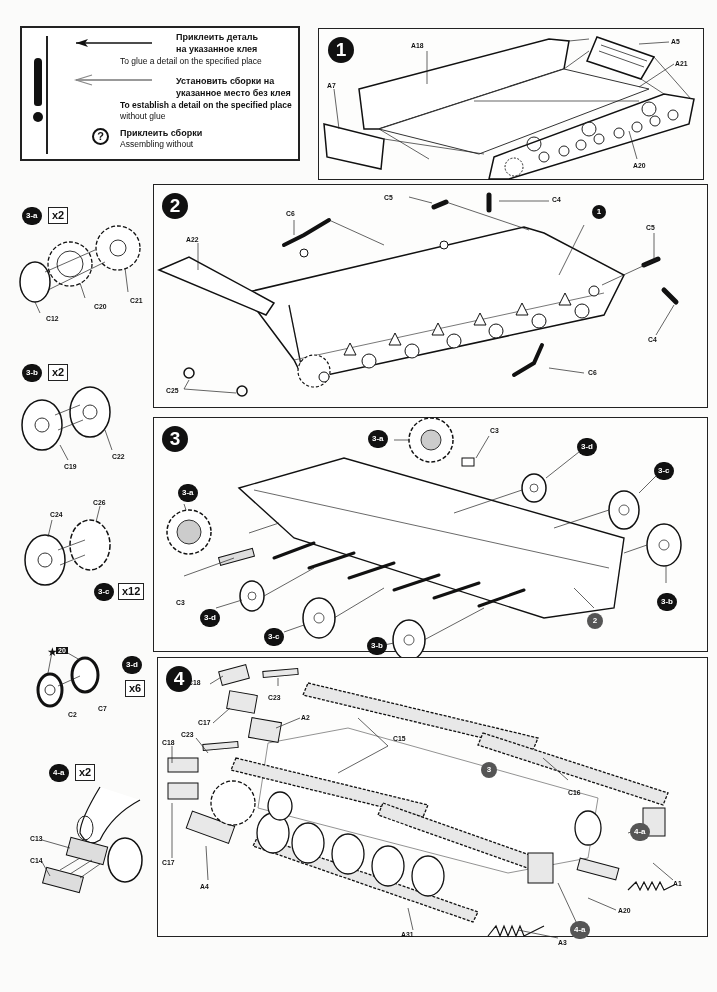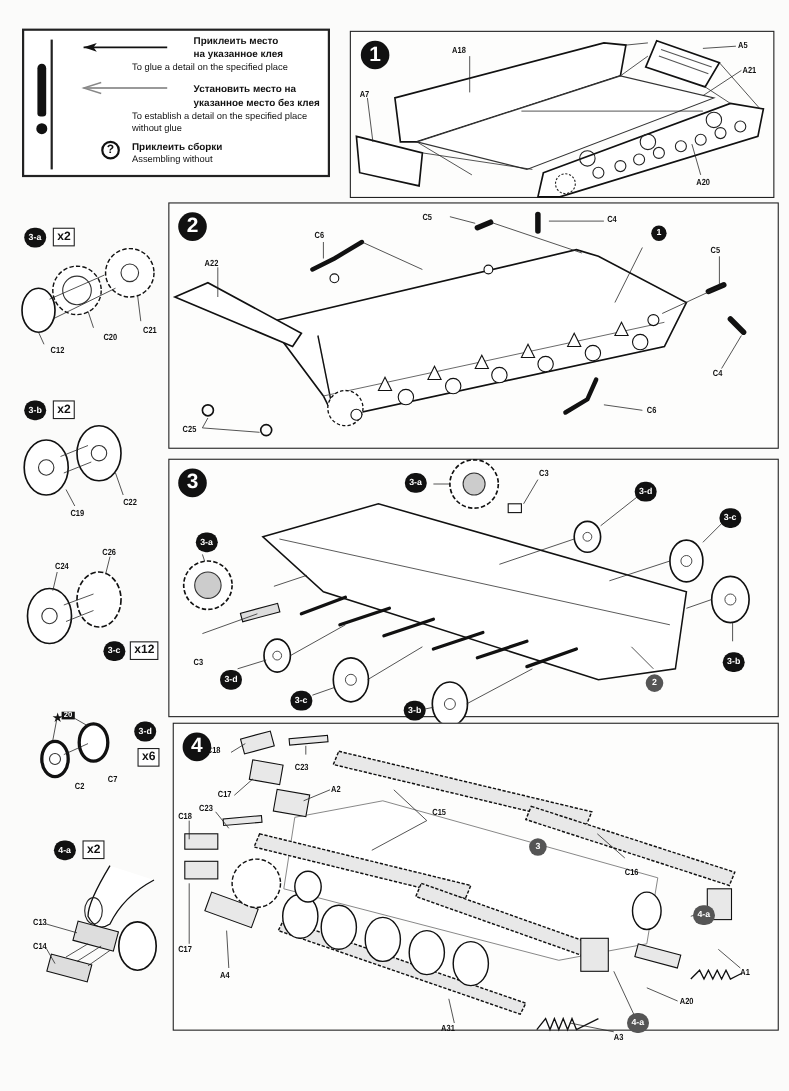--- a/index.html
+++ b/index.html
@@ -24,27 +24,27 @@
   <div class="abs" style="left:12px;top:30px;width:8px;height:48px;background:#111;border-radius:4px 4px 3px 3px;"></div>
   <div class="abs" style="left:11px;top:84px;width:10px;height:10px;background:#111;border-radius:50%;"></div>
 
   <svg width="276" height="131">
     <line x1="54" y1="15" x2="130" y2="15" stroke="#111" stroke-width="1.5"></line>
     <polygon points="54,15 66,11 63,15 66,19" fill="#111"></polygon>
     <line x1="54" y1="52" x2="130" y2="52" stroke="#999" stroke-width="2"></line>
     <polyline points="70,47 54,52 70,57" fill="none" stroke="#888" stroke-width="1.2"></polyline>
   </svg>
 
-  <div class="abs ru" style="left:154px;top:4px;">Приклеить место</div>
+  <div class="abs ru" style="left:154px;top:4px;">Приклеить деталь</div>
   <div class="abs ru" style="left:154px;top:16px;">на указанное клея</div>
   <div class="abs en" style="left:98px;top:28px;">To glue a detail on the specified place</div>
 
-  <div class="abs ru" style="left:154px;top:48px;">Установить место на</div>
+  <div class="abs ru" style="left:154px;top:48px;">Установить сборки на</div>
   <div class="abs ru" style="left:154px;top:60px;">указанное место без клея</div>
-  <div class="abs en" style="left:98px;top:72px;">To establish a detail on the specified place</div>
+  <div class="abs en" style="left:98px;top:72px;font-weight:bold;">To establish a detail on the specified place</div>
   <div class="abs en" style="left:98px;top:83px;text-align:center;">without glue</div>
 
   <div class="abs" style="left:70px;top:100px;width:13px;height:13px;border:2px solid #111;border-radius:50%;font-size:11px;font-weight:bold;text-align:center;line-height:13px;">?</div>
   <div class="abs ru" style="left:98px;top:100px;">Приклеить сборки</div>
   <div class="abs en" style="left:98px;top:111px;">Assembling without</div>
 </div>
 
 <div class="panel" style="left:318px;top:28px;width:384px;height:150px;">
   <div class="stepnum" style="left:9px;top:8px;">1</div>
   <svg width="384" height="150">

